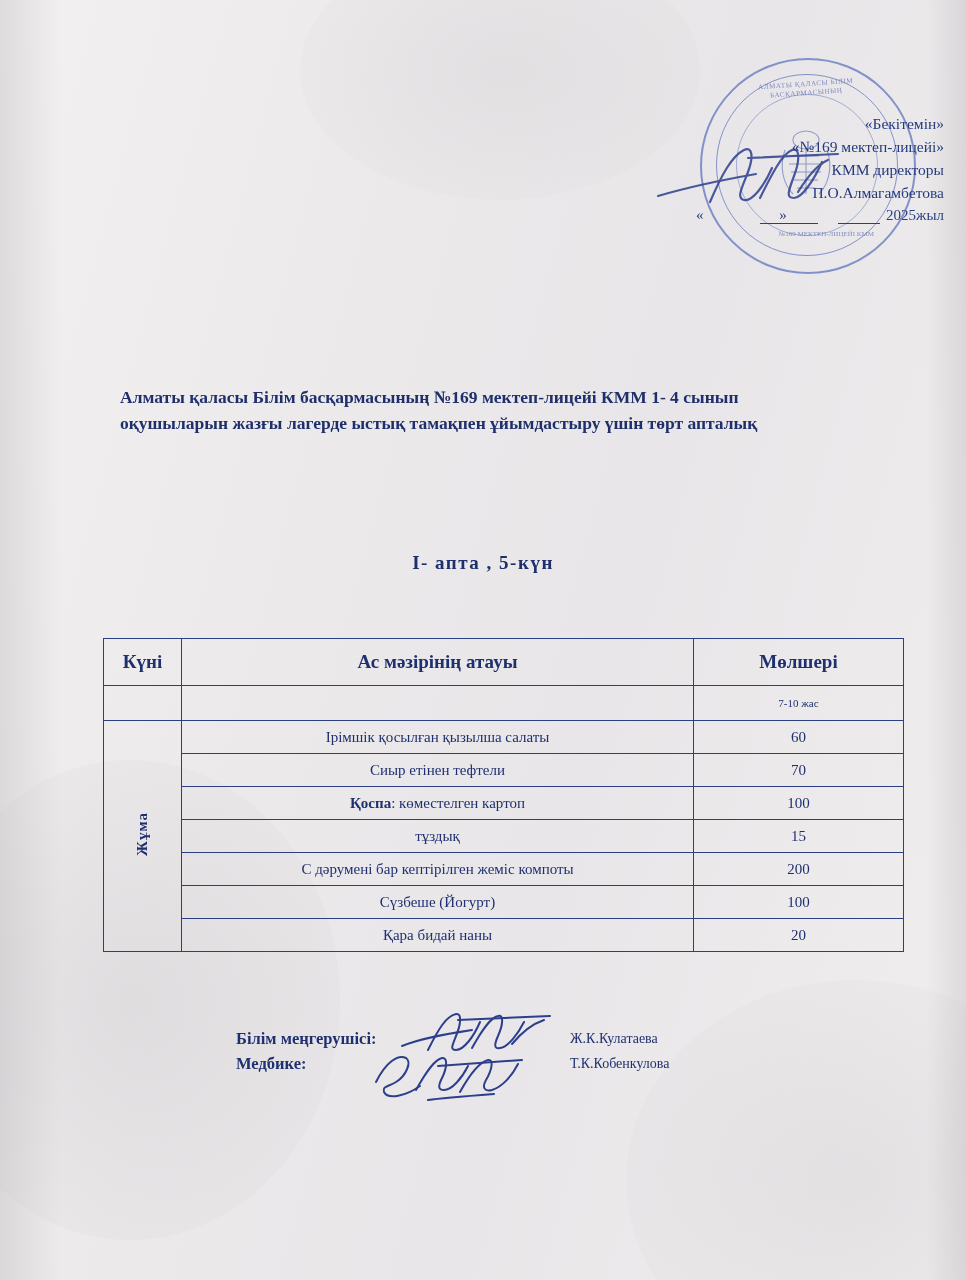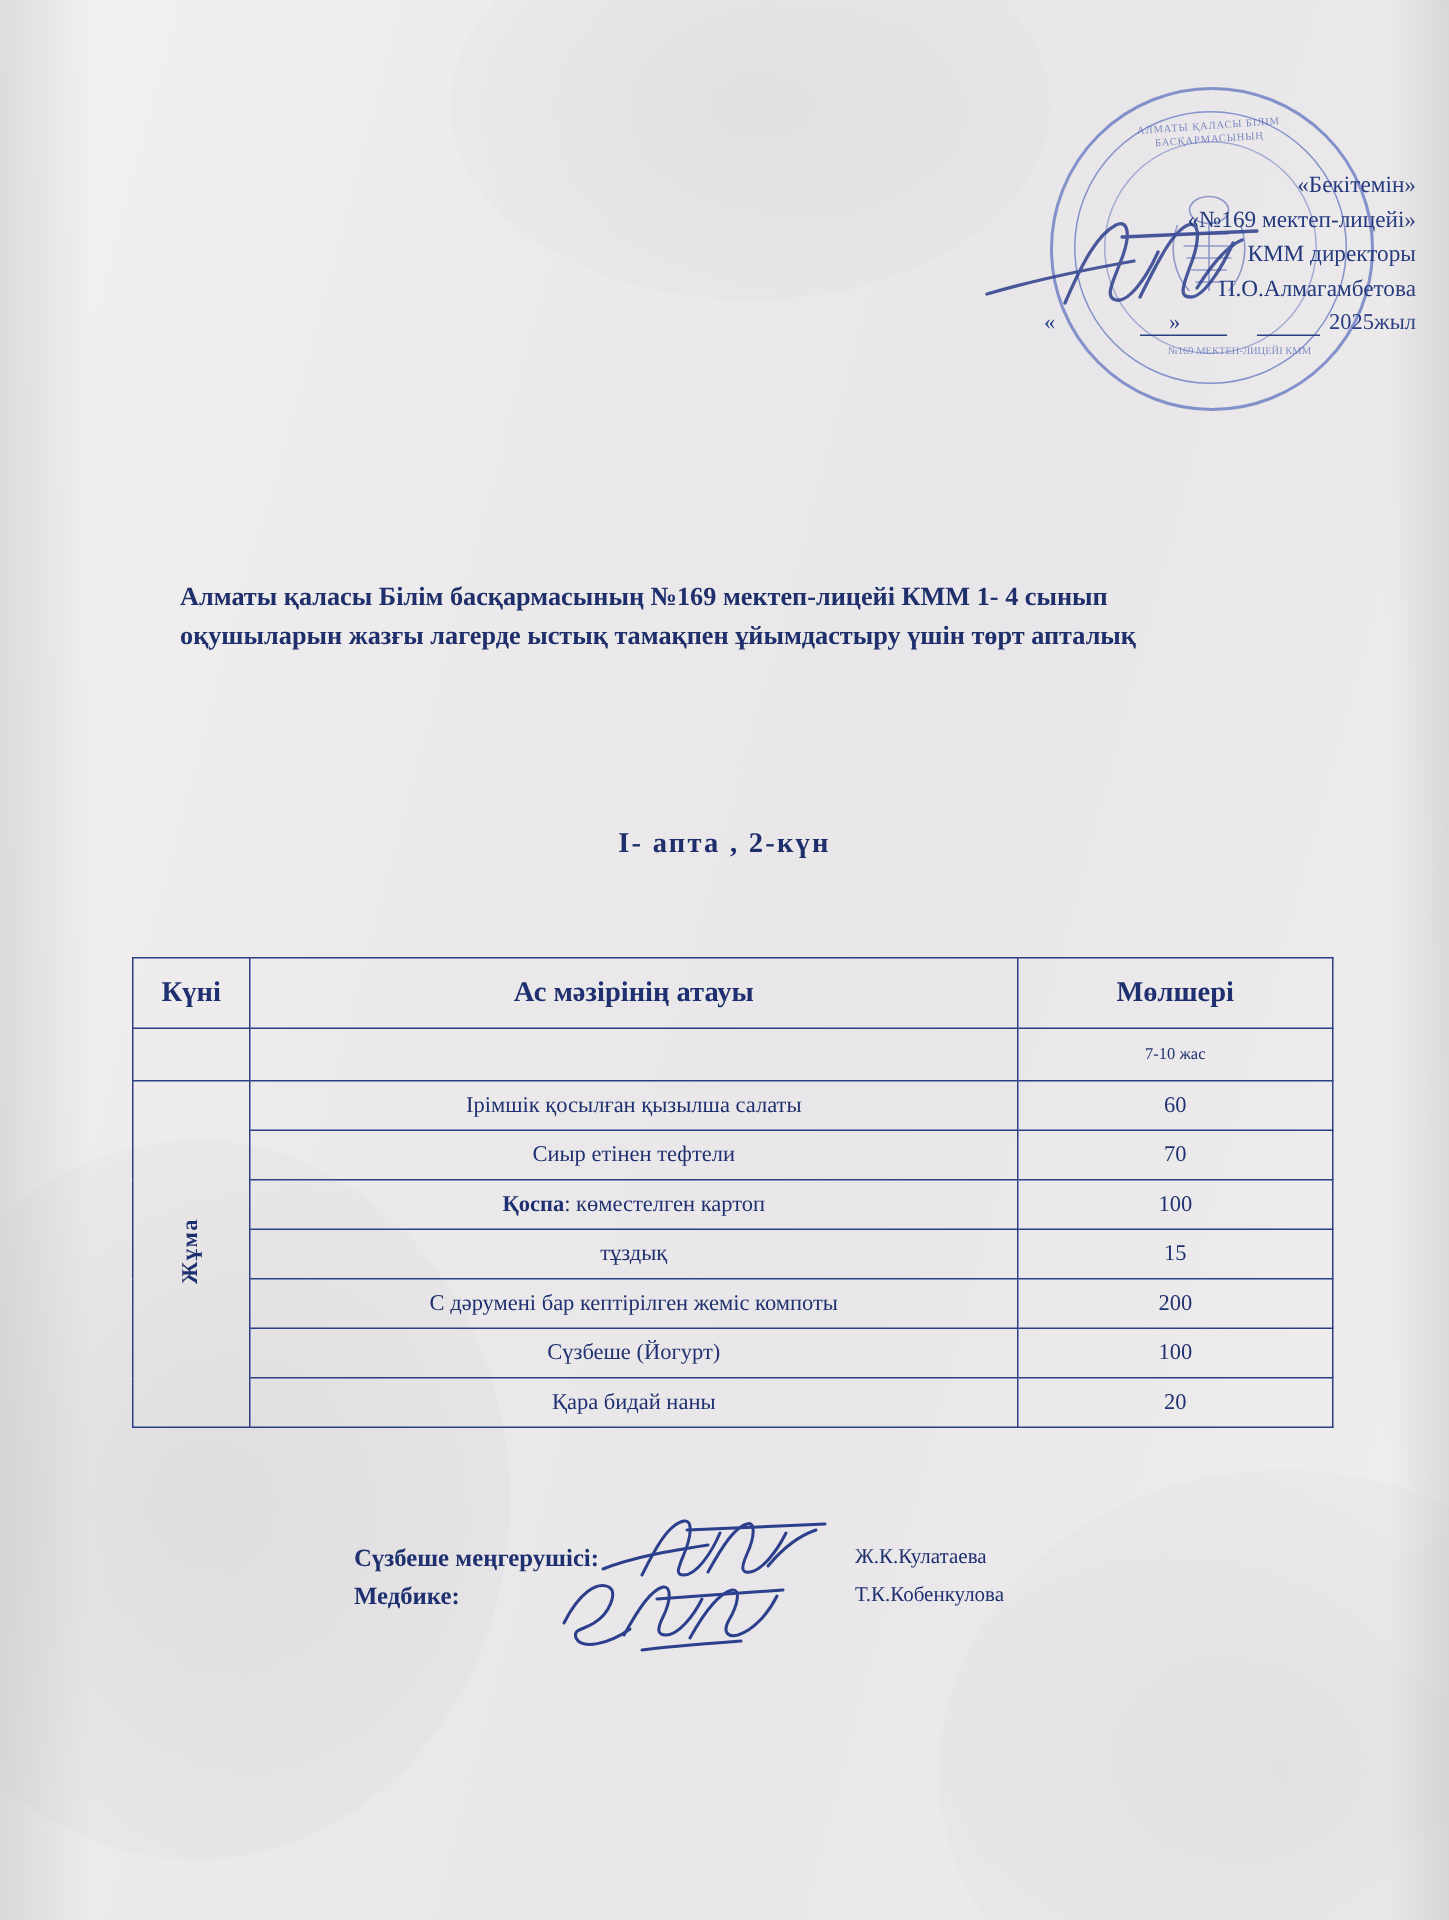--- a/index.html
+++ b/index.html
@@ -167,21 +167,21 @@
     text-align: center;
     font-size: 19px;
     font-weight: bold;
     letter-spacing: 1.5px;
     color: #1e2f6b;
   }
 
   
   .menu-table {
     position: absolute;
-    left: 88px;
+    left: 103px;
     top: 638px;
     width: 800px;
     border-collapse: collapse;
     table-layout: fixed;
   }
   .menu-table td, .menu-table th {
     border: 1.4px solid #2b3f85;
     color: #1f3070;
     padding: 3px 6px;
     font-size: 15px;
@@ -331,21 +331,21 @@
     <span class="yr">2025жыл</span>
   </div>
   <div class="date-underline du1"></div>
   <div class="date-underline du2"></div>
 
   <div class="doc-title">
     <div>Алматы қаласы  Білім басқармасының №169 мектеп-лицейі КММ 1- 4 сынып</div>
     <div>оқушыларын жазғы лагерде ыстық тамақпен ұйымдастыру үшін  төрт апталық</div>
   </div>
 
-  <div class="subtitle">I- апта , 2-күн</div>
+  <div class="subtitle">I- апта , 5-күн</div>
 
   <table class="menu-table">
     <colgroup>
       <col class="col-day">
         <col class="col-name">
         <col class="col-amt">
     </colgroup>
     <thead>
       <tr>
         <th>Күні</th>
@@ -385,21 +385,21 @@
           <td class="amt-cell">100</td>
         </tr>
         <tr>
           <td class="dish-cell"><span>Қара бидай наны</span></td>
           <td class="amt-cell">20</td>
         </tr>
       </tbody>
   </table>
 
   <div class="footer">
-    <div class="row">Сүзбеше меңгерушіcі:</div>
+    <div class="row">Білім меңгерушіcі:</div>
     <div class="row">Медбике:</div>
   </div>
   <div class="footer-names">
     <div class="row">Ж.К.Кулатаева</div>
     <div class="row">Т.К.Кобенкулова</div>
   </div>
 
   <svg class="sign-a" viewBox="0 0 160 46">
     <g stroke="#2c3f8c" fill="none" stroke-width="2" stroke-linecap="round">
       <path d="M4 38 C 24 30, 48 26, 74 22"></path>

